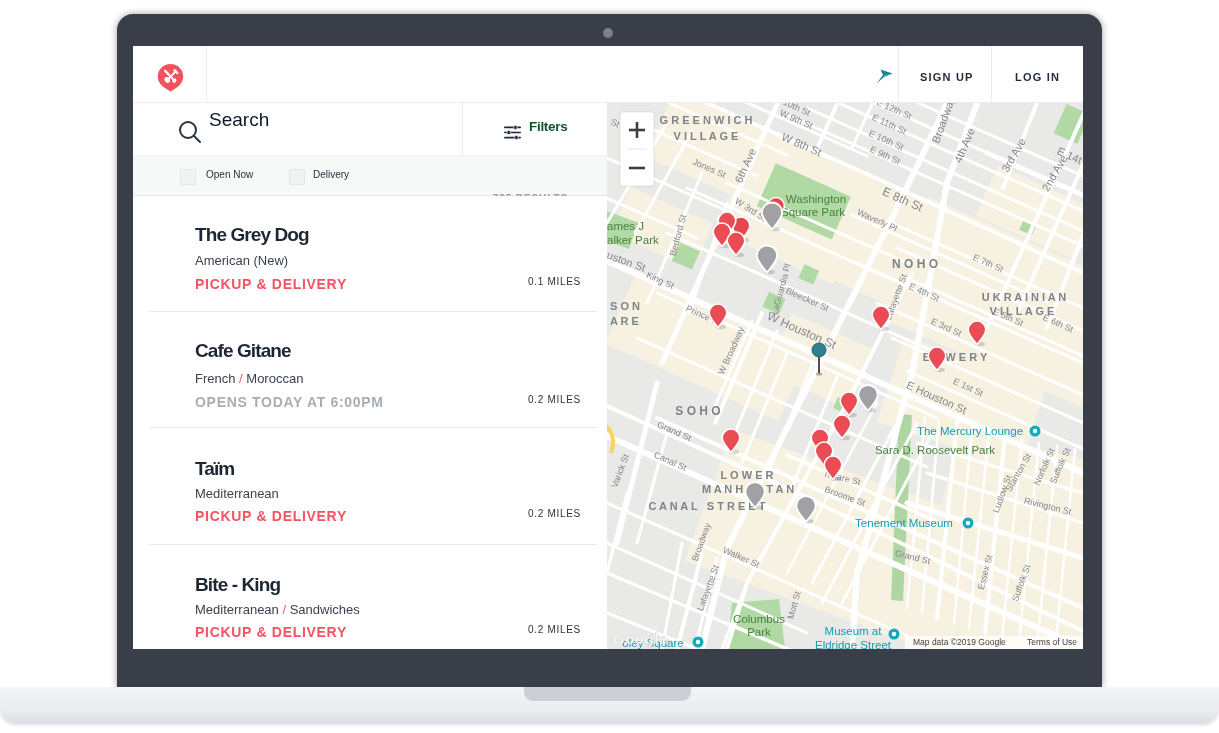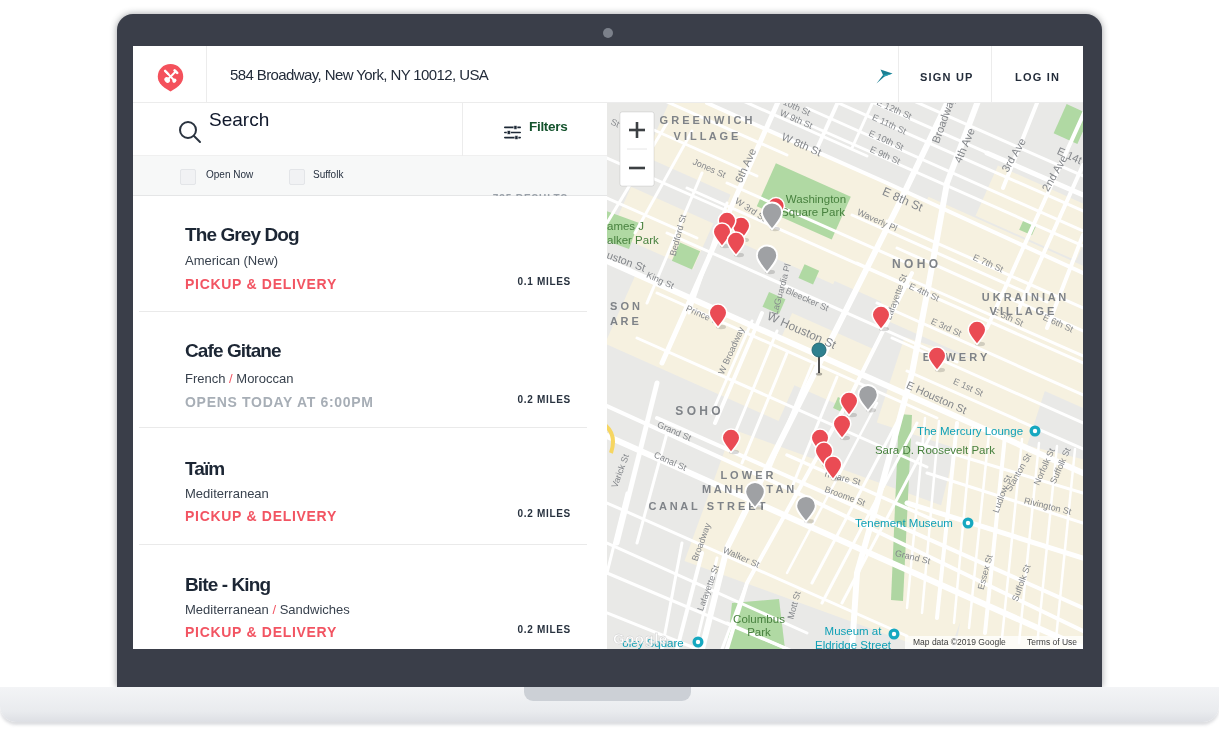--- a/index.html
+++ b/index.html
@@ -21,27 +21,27 @@
   #searchrow { left:0; top:57px; width:474px; height:53px; border-bottom:1px solid #f0f0f0; }
   #searchph { left:76px; top:63px; font-size:19px; color:#0f172a; }
   #filtersbox { left:329px; top:57px; width:145px; height:53px; border-left:1px solid #ececec; }
   #filterstxt { left:396px; top:73px; font-size:13.5px; letter-spacing:-0.3px; font-weight:bold; color:#14532d; }
   
   #chkrow { left:0; top:110px; width:474px; height:40px; background:#f7f8f8; border-bottom:1px solid #e5e6e7; }
   .chk { top:123px; width:16px; height:16px; background:#f1f2f4; border:1px solid #e3e5e8; border-radius:2px; }
   .chklbl { top:123px; font-size:10px; color:#273140; }
   #results { left:284px; top:123px; width:151px; text-align:right; font-size:10px; font-weight:bold; letter-spacing:0.9px; color:#9aa1a9;margin-top:24px; }
   
-  .row { left:6px; width:448px; height:116px; border-bottom:1px solid #eaeaea; background:#fff; }
+  .row { left:16px; width:448px; height:116px; border-bottom:1px solid #eaeaea; background:#fff; }
   .rtitle { left:46px; font-size:19px; font-weight:bold; color:#1c2634; letter-spacing:-0.9px; }
   .rsub { left:46px; font-size:13px; color:#39424e; }
   .rsub .sl { color:#f25462; }
   .rbadge { left:46px; font-size:14px; font-weight:bold; letter-spacing:0.7px; color:#f25462; }
   .rbadge.gray { color:#a7aeb6; }
-  .rmiles { width:200px; left:232px; text-align:right; font-size:10px; font-weight:bold; letter-spacing:0.7px; color:#28323f; }
+  .rmiles { width:200px; left:232px; text-align:right; font-size:10px; font-weight:normal; letter-spacing:0.7px; color:#28323f; }
 </style>
 </head>
 <body>
 <div id="stage">
   <div class="abs" id="bezel"></div>
   <div class="abs" id="cam"></div>
   <div class="abs" id="base"></div>
   <div class="abs" id="notch"></div>
   <div class="abs" id="screen">
     <div class="abs" id="topbar"></div>
@@ -50,21 +50,20 @@
       <path d="M17 1 C8 1 1 8 1 16.6 C1 23.5 5.5 27.5 9.5 30.8 L17 35.5 L24.5 30.8 C28.5 27.5 33 23.5 33 16.6 C33 8 26 1 17 1 Z" fill="#f4515c"></path>
       <g stroke="#fff" stroke-width="2.4" stroke-linecap="round">
         <line x1="13.5" y1="20.5" x2="23.5" y2="10.5"></line>
         <line x1="12" y1="11.5" x2="21.5" y2="21.5"></line>
       </g>
       <ellipse cx="12.8" cy="21.2" rx="3.1" ry="3.9" fill="#fff" transform="rotate(-45 12.8 21.2)"></ellipse>
       <ellipse cx="21.9" cy="21.9" rx="2.3" ry="2.9" fill="#fff" transform="rotate(45 21.9 21.9)"></ellipse>
       <path d="M22.2 9 l3.2 3.2" stroke="#fff" stroke-width="3.4" stroke-linecap="round"></path>
       <path d="M10.2 9.6 l4 4" stroke="#fff" stroke-width="3" stroke-linecap="round"></path>
     </svg>
-    <div class="abs" id="addr">584 Broadway, New York, NY 10012, USA</div>
     <svg class="abs" style="left:742px;top:20px" width="19" height="19" viewBox="0 0 19 19">
       <path d="M1.5 17.5 L8 9 L5.5 3.5 L17.5 7.5 L9.5 10.5 Z" fill="#1b7f93"></path>
       <path d="M8 9 L17.5 7.5 L9.5 10.5 Z" fill="#2ca3b5"></path>
     </svg>
     <div class="abs vdiv" style="left:765px"></div>
     <div class="abs navlink" style="left:787px">SIGN UP</div>
     <div class="abs vdiv" style="left:858px"></div>
     <div class="abs navlink" style="left:882px">LOG IN</div>
     <div class="abs" id="searchrow"></div>
     <svg class="abs" style="left:44px;top:73px" width="26" height="26" viewBox="0 0 26 26">
@@ -88,21 +87,21 @@
         <rect x="9.8" y="0.4" width="3.2" height="4" rx="0.8" fill="none"></rect>
         <rect x="3.2" y="5.5" width="3.2" height="4" rx="0.8" fill="none"></rect>
         <rect x="10.8" y="10.6" width="3.2" height="4" rx="0.8" fill="none"></rect>
       </g>
     </svg>
     <div class="abs" id="filterstxt">Filters</div>
     <div class="abs" id="chkrow"></div>
     <div class="abs chk" style="left:47px"></div>
     <div class="abs chklbl" style="left:73px">Open Now</div>
     <div class="abs chk" style="left:156px"></div>
-    <div class="abs chklbl" style="left:180px">Suffolk</div>
+    <div class="abs chklbl" style="left:180px">Delivery</div>
     <div class="abs" id="results">735 RESULTS</div>
     <div class="abs row" style="top:150px">
       <div class="abs rtitle" style="top:28px">The Grey Dog</div>
       <div class="abs rsub" style="top:57px">American (New)</div>
       <div class="abs rbadge" style="top:80px">PICKUP &amp; DELIVERY</div>
       <div class="abs rmiles" style="top:80px">0.1 MILES</div>
     </div>
     <div class="abs row" style="top:266px">
       <div class="abs rtitle" style="top:28px">Cafe Gitane</div>
       <div class="abs rsub" style="top:59px">French <span class="sl">/</span> Moroccan</div>

